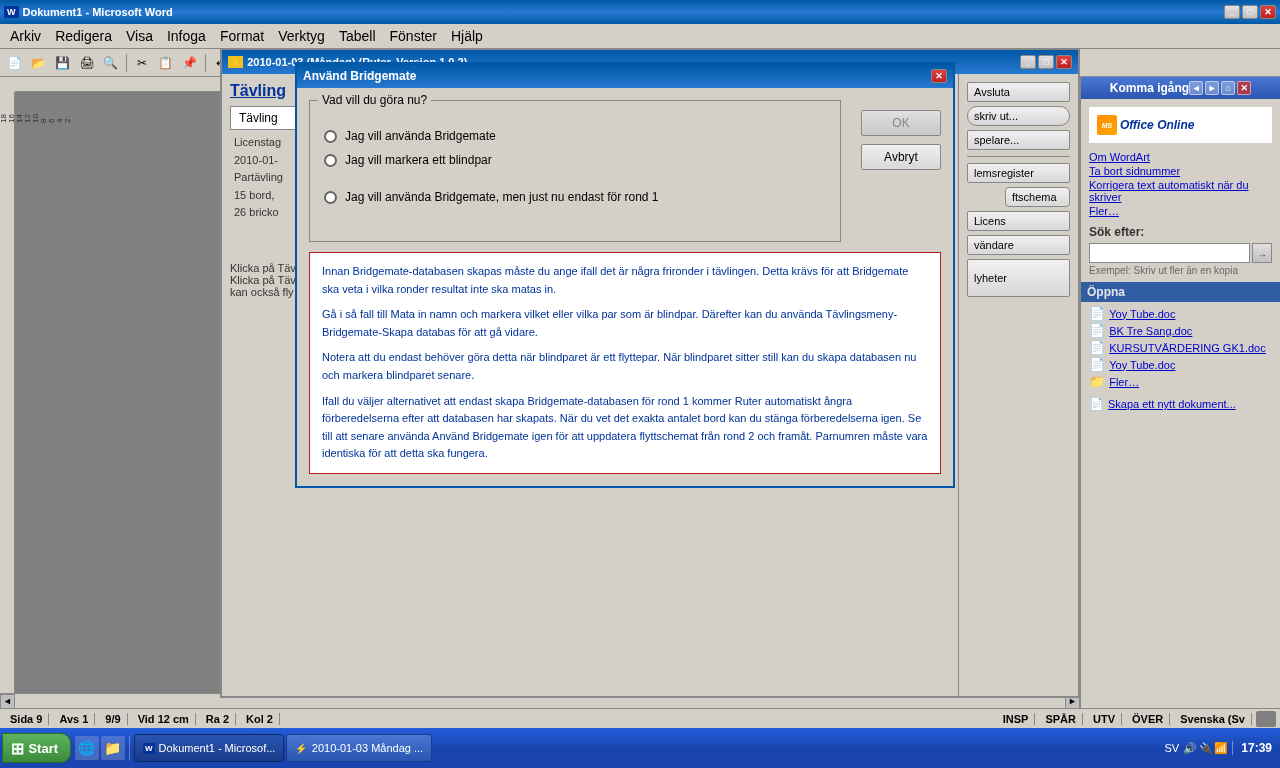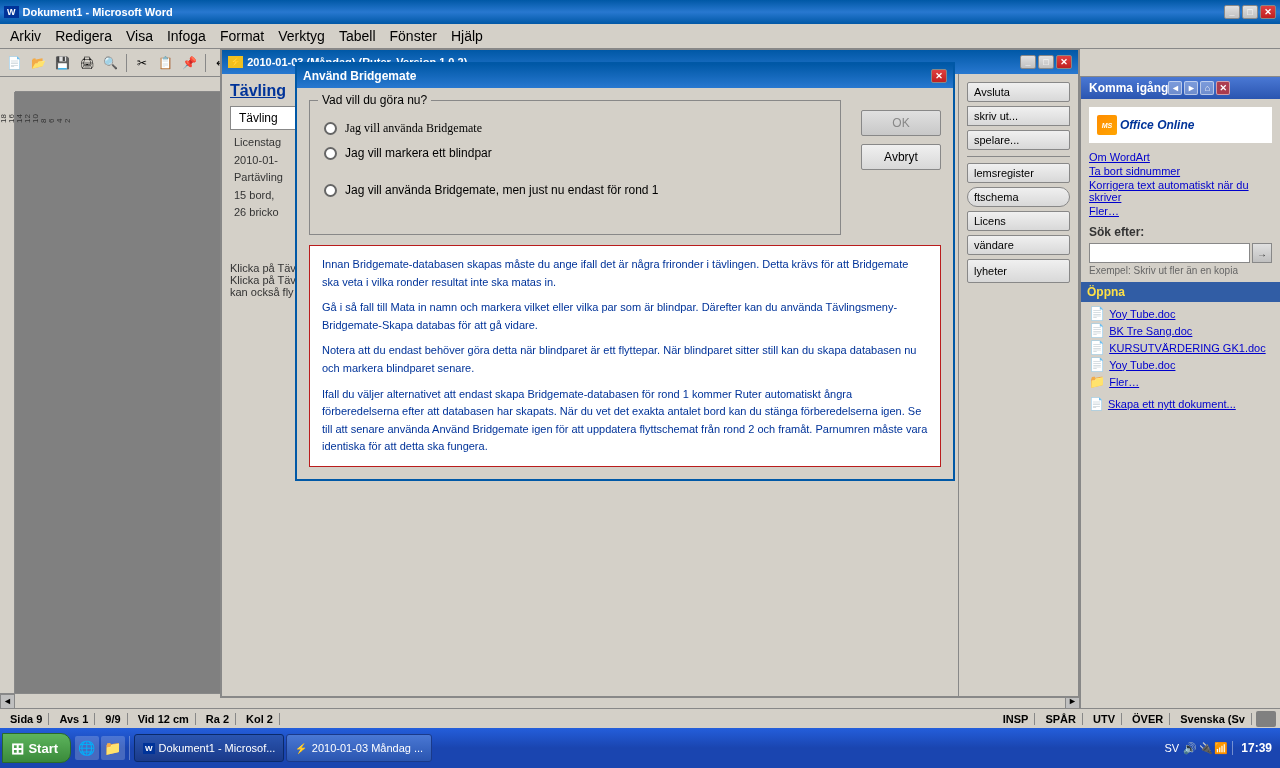--- a/index.html
+++ b/index.html
@@ -24,21 +24,21 @@
 
     
     .toolbar { background: #d4d0c8; border-bottom: 1px solid #888; display: flex; align-items: center; padding: 2px 4px; gap: 2px; height: 28px; }
     .toolbar-btn { width: 22px; height: 22px; background: #d4d0c8; border: 1px solid transparent; display: flex; align-items: center; justify-content: center; cursor: pointer; font-size: 12px; }
     .toolbar-separator { width: 1px; background: #888; height: 18px; margin: 0 2px; }
     .style-dropdown { width: 115px; height: 20px; border: 1px solid #888; background: white; font-size: 11px; padding: 0 2px; }
     .font-dropdown { width: 140px; height: 20px; border: 1px solid #888; background: white; font-size: 11px; padding: 0 2px; }
 
     
     .right-panel { width: 200px; background: #d4d0c8; border-left: 1px solid #888; display: flex; flex-direction: column; }
-    .panel-title { background: linear-gradient(to bottom, #4a78d4, #2a55b0); color: white; font-weight: bold; padding: 4px 8px; display: flex; justify-content: flex-start; align-items: center; font-size: 12px; }
+    .panel-title { background: linear-gradient(to bottom, #4a78d4, #2a55b0); color: white; font-weight: bold; padding: 4px 8px; display: flex; justify-content: center; align-items: center; font-size: 12px; }
     .panel-content { padding: 8px; flex: 1; overflow-y: auto; }
     .office-online-header { background: white; padding: 8px; margin-bottom: 8px; display: flex; align-items: center; gap: 4px; font-style: italic; }
     .panel-link { color: #0000cc; font-size: 11px; text-decoration: underline; cursor: pointer; margin: 2px 0; display: block; }
     .panel-section-title { font-weight: bold; font-size: 12px; color: #333; margin: 8px 0 4px 0; }
     .search-box { display: flex; align-items: center; gap: 2px; }
     .search-input { flex: 1; height: 20px; border: 1px solid #888; font-size: 11px; padding: 0 2px; }
     .search-btn { width: 20px; height: 20px; background: linear-gradient(to bottom, #e0e0e0, #c0c0c0); border: 1px solid #888; display: flex; align-items: center; justify-content: center; cursor: pointer; font-size: 10px; color: #333; }
     .example-text { font-size: 10px; color: #666; margin: 2px 0; }
     .open-item { display: flex; align-items: center; gap: 4px; margin: 2px 0; cursor: pointer; }
 
@@ -155,21 +155,21 @@
 
         <div style="margin-top:8px;">
           <div class="panel-section-title">Sök efter:</div>
           <div class="search-box">
             <input class="search-input" type="text" style="">
             <div class="search-btn">→</div>
           </div>
           <div class="example-text">Exempel: Skriv ut fler än en kopia</div>
         </div>
 
-        <div style="background:#315da5;color:#fde047;padding:3px 6px;font-weight:bold;font-size:12px;margin:6px -8px 4px -8px;">Öppna</div>
+        <div style="background:#315da5;color:#e5e5e5;padding:3px 6px;font-weight:bold;font-size:12px;margin:6px -8px 4px -8px;">Öppna</div>
 
         <div class="open-item">
           <span style="color:#0000cc;font-size:13px;">📄</span>
           <span style="color:#0000cc;font-size:11px;text-decoration:underline;">Yoy Tube.doc</span>
         </div>
         <div class="open-item">
           <span style="color:#0000cc;font-size:13px;">📄</span>
           <span style="color:#0000cc;font-size:11px;text-decoration:underline;">BK Tre Sang.doc</span>
         </div>
         <div class="open-item">
@@ -239,45 +239,45 @@
       </div>
       <div style="margin-top:40px;font-size:11px;color:#333;">
         <div>Klicka på Tävl</div>
         <div>Klicka på Tävl</div>
         <div>kan också fly</div>
       </div>
     </div>
 
     <div style="width:120px;background:#d4d0c8;border-left:1px solid #888;padding:8px;display:flex;flex-direction:column;gap:4px;">
       <button style="background:linear-gradient(to bottom,#f0f0f0,#d8d8d8);border:1px solid #888;border-radius:2px;padding:3px 6px;font-size:11px;cursor:pointer;text-align:left;">Avsluta</button>
-      <button style="background:linear-gradient(to bottom,#f0f0f0,#d8d8d8);border:1px solid #888;border-radius:0;padding:3px 6px;font-size:11px;cursor:pointer;text-align:left;">skriv ut...</button>
+      <button style="background:linear-gradient(to bottom,#f0f0f0,#d8d8d8);border:1px solid #888;border-radius:10px;padding:3px 6px;font-size:11px;cursor:pointer;text-align:left;">skriv ut...</button>
       <button style="background:linear-gradient(to bottom,#f0f0f0,#d8d8d8);border:1px solid #888;border-radius:2px;padding:3px 6px;font-size:11px;cursor:pointer;text-align:left;">spelare...</button>
       <div style="height:1px;background:#888;margin:2px 0;"></div>
       <button style="background:linear-gradient(to bottom,#f0f0f0,#d8d8d8);border:1px solid #888;border-radius:2px;padding:3px 6px;font-size:11px;cursor:pointer;text-align:left;">lemsregister</button>
-      <button style="background:linear-gradient(to bottom,#f0f0f0,#d8d8d8);border:1px solid #888;border-radius:10px;padding:3px 6px;font-size:11px;cursor:pointer;text-align:left;">ftschema</button>
+      <button style="background:linear-gradient(to bottom,#f0f0f0,#d8d8d8);border:1px solid #888;border-radius:4px;padding:3px 6px;font-size:11px;cursor:pointer;text-align:left;margin-left:38px;">ftschema</button>
       <button style="background:linear-gradient(to bottom,#f0f0f0,#d8d8d8);border:1px solid #888;border-radius:2px;padding:3px 6px;font-size:11px;cursor:pointer;text-align:left;">Licens</button>
       <button style="background:linear-gradient(to bottom,#f0f0f0,#d8d8d8);border:1px solid #888;border-radius:2px;padding:3px 6px;font-size:11px;cursor:pointer;text-align:left;">vändare</button>
-      <button style="background:linear-gradient(to bottom,#f0f0f0,#d8d8d8);border:1px solid #888;border-radius:2px;padding:5px 6px;font-size:11px;cursor:pointer;text-align:left;">lyheter</button>
+      <button style="background:linear-gradient(to bottom,#f0f0f0,#d8d8d8);border:1px solid #888;border-radius:2px;padding:12px 6px;font-size:11px;cursor:pointer;text-align:left;">lyheter</button>
     </div>
   </div>
 </div>
 
 <div style="position:absolute;top:62px;left:295px;width:660px;z-index:200;background:#d4d0c8;border:2px solid #0058a6;">
 
   <div style="height:24px;background:linear-gradient(to bottom,#0058a6,#2878d0);display:flex;align-items:center;justify-content:space-between;padding:0 6px;color:white;font-weight:bold;font-size:12px;">
     <span>Använd Bridgemate</span>
     <div class="title-btn close" style="background:linear-gradient(to bottom,#e04040,#c02020);color:white;">✕</div>
   </div>
 
   <div style="padding:12px;position:relative;">
 
-    <div style="border:1px solid #888;padding:10px 14px 14px 14px;margin-bottom:10px;position:relative;margin-right:100px;">
+    <div style="border:1px solid #888;padding:18px 14px 14px 14px;margin-bottom:10px;position:relative;margin-right:100px;">
       <span style="position:absolute;top:-8px;left:8px;background:#d4d0c8;padding:0 4px;font-size:12px;">Vad vill du göra nu?</span>
 
-      <div style="display:flex;align-items:center;gap:8px;margin:10px 0;font-family:Liberation Serif, serif;">
+      <div style="display:flex;align-items:center;gap:8px;margin:10px 0;">
         <div style="width:13px;height:13px;border:2px solid #666;border-radius:50%;background:white;flex-shrink:0;"></div>
         <label style="font-size:12px;cursor:pointer;">Jag vill använda Bridgemate</label>
       </div>
       <div style="display:flex;align-items:center;gap:8px;margin:10px 0;">
         <div style="width:13px;height:13px;border:2px solid #666;border-radius:50%;background:white;flex-shrink:0;"></div>
         <label style="font-size:12px;cursor:pointer;">Jag vill markera ett blindpar</label>
       </div>
       <div style="display:flex;align-items:center;gap:8px;margin:23px 0;">
         <div style="width:13px;height:13px;border:2px solid #666;border-radius:50%;background:white;flex-shrink:0;"></div>
         <label style="font-size:12px;cursor:pointer;">Jag vill använda Bridgemate, men just nu endast för rond 1</label>

